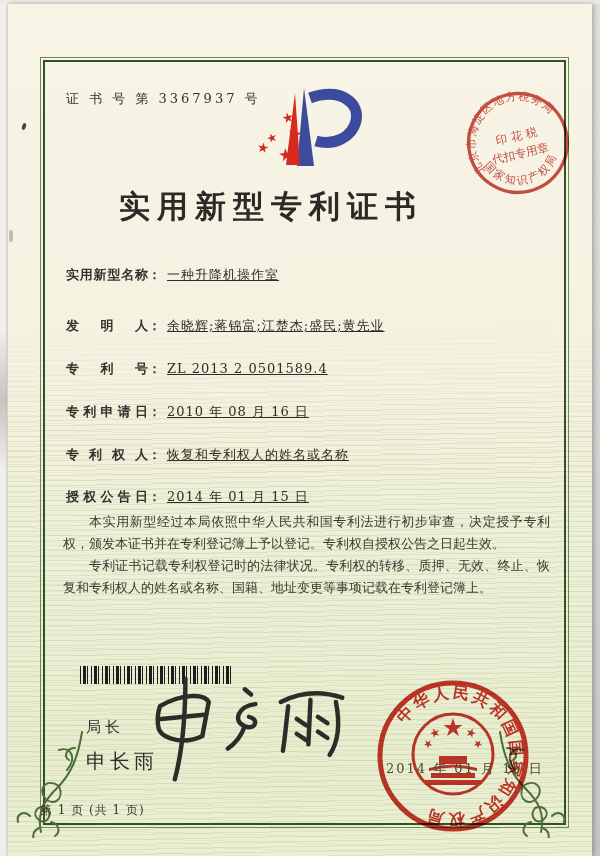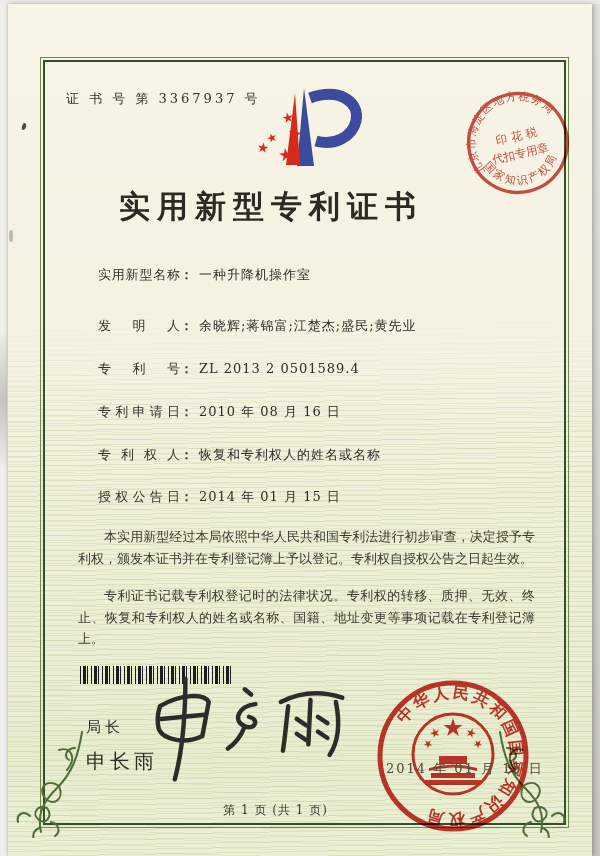--- a/index.html
+++ b/index.html
@@ -20,38 +20,38 @@
          border:1px solid #6d8a4c;}
   .frame-inner{position:absolute;inset:2px;border:2px solid #344f2b;}
   .cert-no{position:absolute;left:58px;top:86px;font-size:13px;letter-spacing:3px;color:#33312c;}
   .logo{position:absolute;left:222px;top:80px;width:145px;height:92px;}
   .stamp-wrap{position:absolute;left:447px;top:76px;width:126px;height:126px;
               transform:rotate(-13deg);opacity:.88;mix-blend-mode:multiply;}
   .title{position:absolute;left:32px;top:182px;width:462px;text-align:center;
          font-size:31px;font-weight:bold;letter-spacing:7px;color:#2c2a25;}
   .rows{position:absolute;left:58px;top:0;right:36px;}
   .frow{position:absolute;left:0;right:0;font-size:13px;color:#33312c;white-space:nowrap;}
-  .flabel{display:inline-block;width:82px;text-align:justify;text-align-last:justify;font-weight:normal;margin-left:32px;}
+  .flabel{display:inline-block;width:82px;text-align:justify;text-align-last:justify;font-weight:bold;}
   .fcolon{font-weight:bold;margin-right:6px;}
-  .fvalue{letter-spacing:1px;color:#2f2d28;}
+  .fvalue{letter-spacing:1px;color:#2f2d28;text-decoration:underline;}
   .paras{position:absolute;left:54px;top:506px;width:489px;font-size:13px;line-height:21.5px;
          color:#3b3930;text-align:justify;}
-  .paras p{margin:16px;text-indent:2em;}
+  .paras p{margin:1px;text-indent:2em;}
   .barcode{position:absolute;left:72px;top:662px;width:152px;height:18px;
      background:repeating-linear-gradient(90deg,
         #1d1d1d 0 1.5px, transparent 1.5px 3px,
         #1d1d1d 3px 6px, transparent 6px 7px,
         #1d1d1d 7px 8px, transparent 8px 11px);}
   .signer-title{position:absolute;left:78px;top:714px;font-size:15px;letter-spacing:4px;color:#2f2d28;}
   .signer-name{position:absolute;left:78px;top:744px;font-size:20px;letter-spacing:4px;color:#2f2d28;}
   .signature{position:absolute;left:135px;top:664px;width:212px;height:122px;}
   .seal{position:absolute;left:365px;top:672px;width:160px;height:160px;mix-blend-mode:multiply;}
   .seal-date{position:absolute;left:378px;top:756px;width:140px;font-size:13px;letter-spacing:2px;
              color:#4d4a39;white-space:nowrap;}
-  .footer{position:absolute;left:32px;top:798px;width:471px;text-align:center;
+  .footer{position:absolute;left:32px;top:798px;width:471px;text-align:left;
           font-size:12px;letter-spacing:1px;color:#3a382f;}
   .flourish{position:absolute;top:726px;width:74px;height:108px;}
   .flourish.left{left:8px;}
   .flourish.right{right:26px;transform:scaleX(-1);}
   .edge-left{position:absolute;left:0;top:0;width:8px;height:100%;background:#f0efeb;}
   .edge-top{position:absolute;left:0;top:0;width:100%;height:4px;background:#ecebe7;}
   .speck1{position:absolute;left:22px;top:123px;width:4px;height:7px;background:#4a4a46;border-radius:50%;transform:rotate(15deg);}
   .speck2{position:absolute;left:9px;top:230px;width:4px;height:12px;background:#bcbcb4;border-radius:40%;}
   .smudge{position:absolute;left:0;top:330px;width:7px;height:140px;background:linear-gradient(180deg,transparent,#9a9a96,transparent);opacity:.5;}
   svg text{font-family:"DejaVu Serif","Liberation Serif",serif;}

